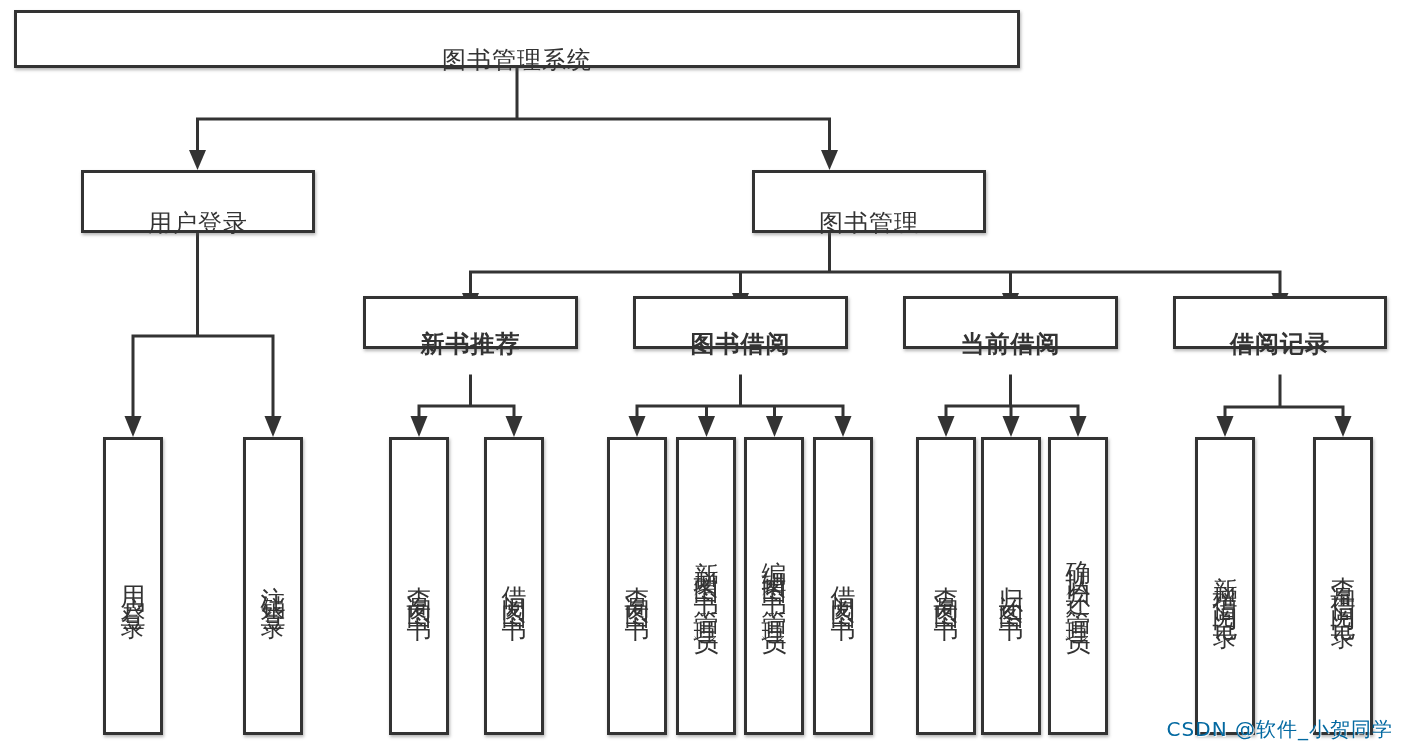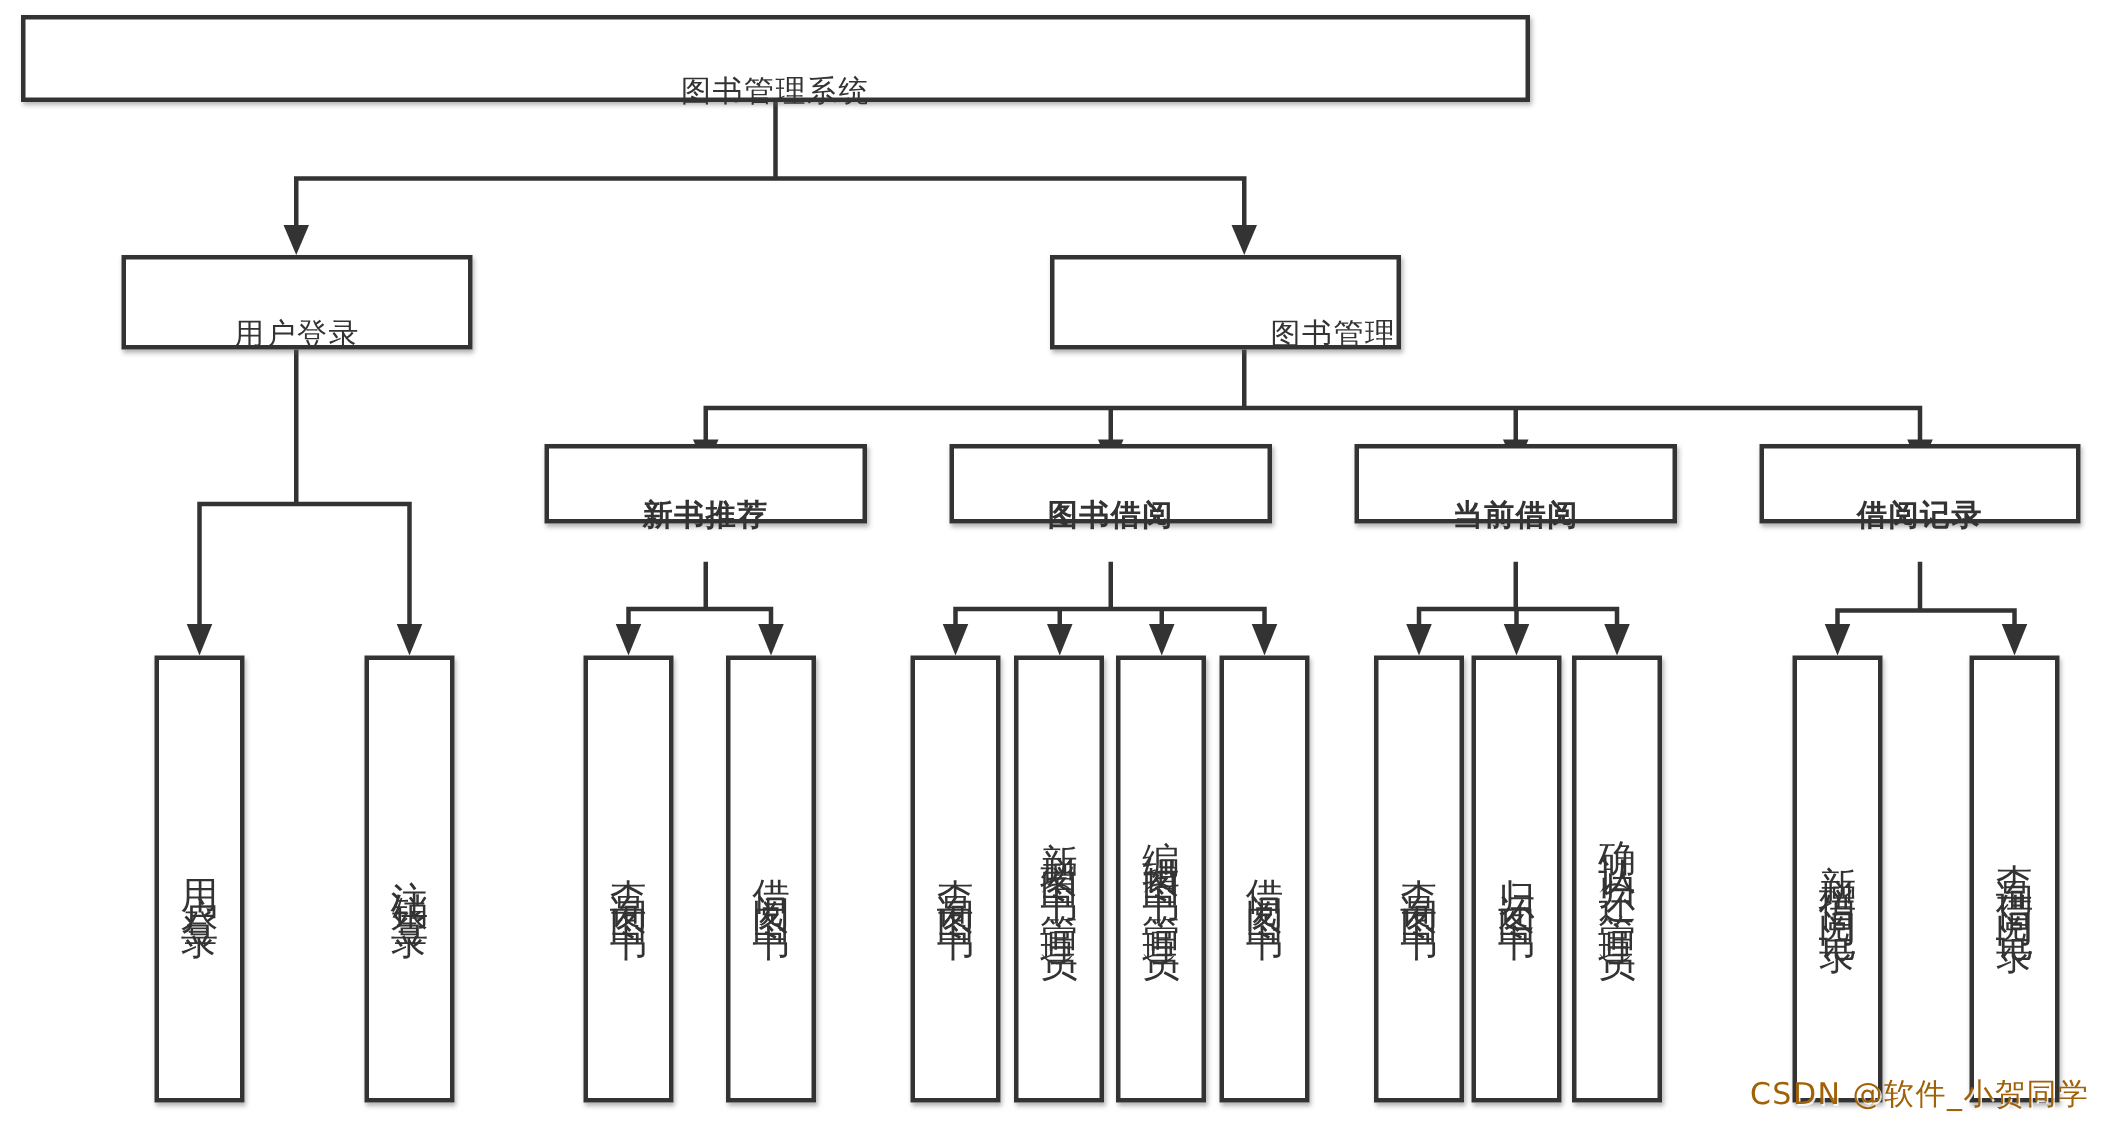--- a/index.html
+++ b/index.html
@@ -29,21 +29,21 @@
     border: 3px solid #333333;
     background: #ffffff;
     color: #333333;
     display: flex;
     align-items: center;
     justify-content: center;
     z-index: 2;
     box-shadow: 1px 2px 3px rgba(90,90,90,0.45);
   }
   .hlabel {
-    font-size: 20px;
+    font-size: 24px;
     letter-spacing: 1px;
     white-space: nowrap;
     margin-top: 42px;
   }
   .leaf {
     top: 437px;
     width: 60px;
     height: 298px;
   }
   .vlabel {
@@ -52,21 +52,21 @@
     font-size: 25px;
     letter-spacing: 10px;
     color: #333333;
     white-space: nowrap;
   }
   
   .n-root   { left: 14px;  top: 10px;  width: 1006px; height: 58px; }
   
   .n-l2     { top: 170px; height: 63px; width: 234px; }
   .n-login  { left: 81px; }
-  .n-manage { left: 700px; justify-content: flex-end; }
+  .n-manage { left: 752px; }
   
   .n-l3     { top: 296px; height: 53px; width: 215px; font-weight: bold; }
   .n-rec    { left: 363px; }
   .n-borrow { left: 633px; align-items: center; }
   .n-cur    { left: 903px; text-align: right; }
   .n-hist   { left: 1173px; width: 214px; }
   
   .lf-login1 { left: 103px; }
   .lf-login2 { left: 243px; }
   .lf-rec1   { left: 389px; }
@@ -80,21 +80,21 @@
   .lf-cur3   { left: 1048px; }
   .lf-his1   { left: 1195px; }
   .lf-his2   { left: 1313px; }
 
   .watermark {
     position: absolute;
     right: 12px;
     top: 716px;
     z-index: 5;
     font-size: 20px;
-    color: #a16207;
+    color: #0369a1;
     letter-spacing: 1px;
     text-shadow: 1px 1px 0 rgba(255,255,255,0.85);
     white-space: nowrap;
   }
 </style>
 </head>
 <body>
 
 <div class="canvas">
 

